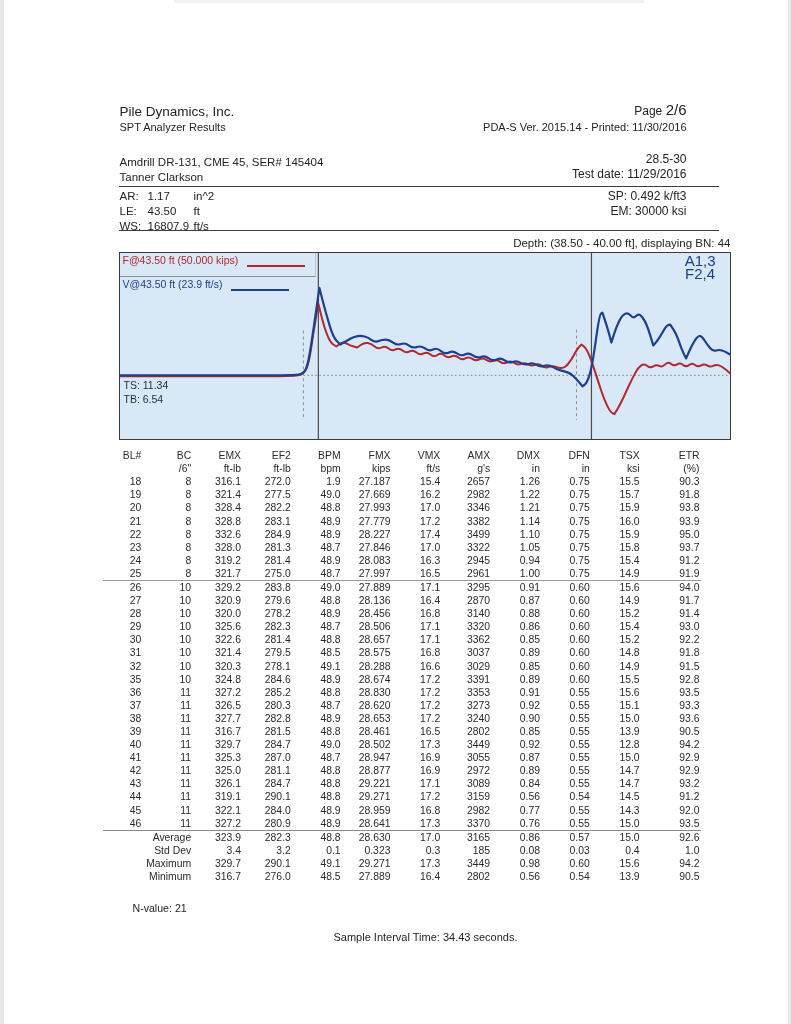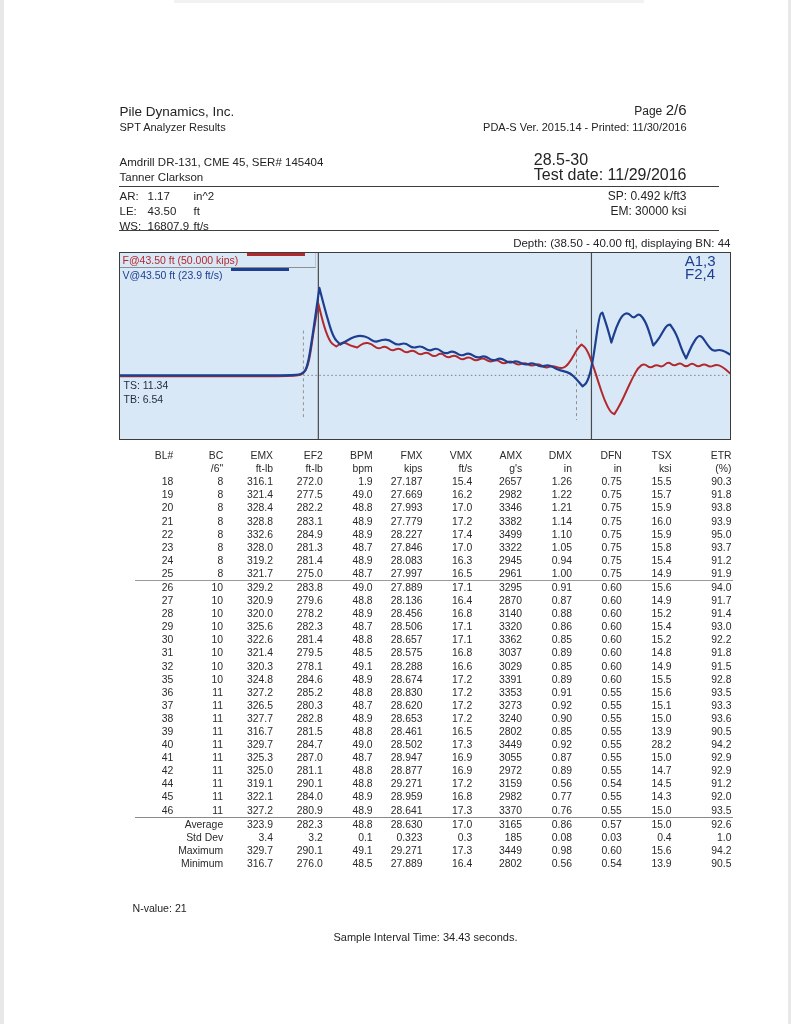--- a/index.html
+++ b/index.html
@@ -10,44 +10,44 @@
   }
   
   .hdr-left{position:absolute;left:116px;top:103px;}
   .company{font-size:13.5px;line-height:17px;}
   .subtitle{font-size:11px;line-height:15px;}
   .hdr-right{position:absolute;right:101px;top:101px;text-align:right;}
   .page-line{font-size:12px;line-height:18px;}
   .page-num{font-size:15px;}
   .version-line{font-size:11px;line-height:14px;}
   .rig-block{position:absolute;left:116px;top:155px;font-size:11.5px;line-height:15px;}
-  .date-block{position:absolute;right:101px;top:152px;font-size:16px;line-height:15px;}
+  .date-block{position:absolute;right:101px;top:152px;text-align:right;font-size:12px;line-height:15px;}
   .rule{position:absolute;left:115px;width:600px;border-top:1.5px solid #3e3e3e;}
   .rule1{top:186px;}
   .rule2{top:230px;}
   .params-left{position:absolute;left:116px;top:189px;font-size:11.5px;line-height:15px;}
   .params-left .pl-row span.lab{display:inline-block;width:28px;}
   .params-left .pl-row span.val{display:inline-block;min-width:46px;}
   .params-right{position:absolute;right:101px;top:189px;text-align:right;font-size:12px;line-height:15px;}
   
   .chart-title{position:absolute;left:115px;top:237px;width:612px;text-align:right;font-size:11.5px;}
   .chart-box{
     position:absolute;left:115px;top:252px;width:612px;height:188px;
     background:#d9e8f7;border:1.5px solid #3c3c3c;box-sizing:border-box;
   }
   .chart-box svg{position:absolute;left:0;top:0;width:100%;height:100%;}
   .legend{position:absolute;left:0;top:0;font-size:10.5px;line-height:14px;}
-  .legend-row{display:flex;align-items:flex-start;padding:0 4px 0 3px;height:14px;}
+  .legend-row{display:flex;align-items:flex-end;padding:0 4px 9px 3px;height:14px;}
   .legend-row.boxed{width:188px;border-bottom:1px solid #8f8f8f;border-right:1px solid #b8c6d6;}
   .legend-sample{display:inline-block;height:2.5px;width:58px;margin-left:9px;}
   .corner-labels{position:absolute;right:14px;top:1px;text-align:center;font-size:15px;line-height:13px;}
   .tstb{position:absolute;left:4px;top:125px;font-size:10.5px;line-height:14px;color:#1e2a3c;}
   
   .spt-table{
-    position:absolute;left:131px;top:449px;width:598px;
+    position:absolute;left:99px;top:449px;width:598px;
     border-collapse:collapse;table-layout:fixed;
     font-size:10.4px;color:#2a2a2a;
   }
   .spt-table td,.spt-table th{
     padding:0 11px 0 0;height:13.1px;text-align:right;
     font-weight:normal;white-space:nowrap;overflow:visible;
   }
   .spt-table td:last-child,.spt-table th:last-child{padding-right:1px;}
   .spt-table tr.sep td{border-bottom:1px solid #9a9a9a;}
   .spt-table tr.sum-first td{border-top:1.2px solid #8a8a8a;}
@@ -451,21 +451,21 @@
           <td>40</td>
           <td>11</td>
           <td>329.7</td>
           <td>284.7</td>
           <td>49.0</td>
           <td>28.502</td>
           <td>17.3</td>
           <td>3449</td>
           <td>0.92</td>
           <td>0.55</td>
-          <td>28.2</td>
+          <td>12.8</td>
           <td>94.2</td>
         </tr>
         <tr>
           <td>41</td>
           <td>11</td>
           <td>325.3</td>
           <td>287.0</td>
           <td>48.7</td>
           <td>28.947</td>
           <td>16.9</td>
@@ -481,20 +481,34 @@
           <td>325.0</td>
           <td>281.1</td>
           <td>48.8</td>
           <td>28.877</td>
           <td>16.9</td>
           <td>2972</td>
           <td>0.89</td>
           <td>0.55</td>
           <td>14.7</td>
           <td>92.9</td>
+        </tr>
+        <tr>
+          <td>43</td>
+          <td>11</td>
+          <td>326.1</td>
+          <td>284.7</td>
+          <td>48.8</td>
+          <td>29.221</td>
+          <td>17.1</td>
+          <td>3089</td>
+          <td>0.84</td>
+          <td>0.55</td>
+          <td>14.7</td>
+          <td>93.2</td>
         </tr>
         <tr>
           <td>44</td>
           <td>11</td>
           <td>319.1</td>
           <td>290.1</td>
           <td>48.8</td>
           <td>29.271</td>
           <td>17.2</td>
           <td>3159</td>

